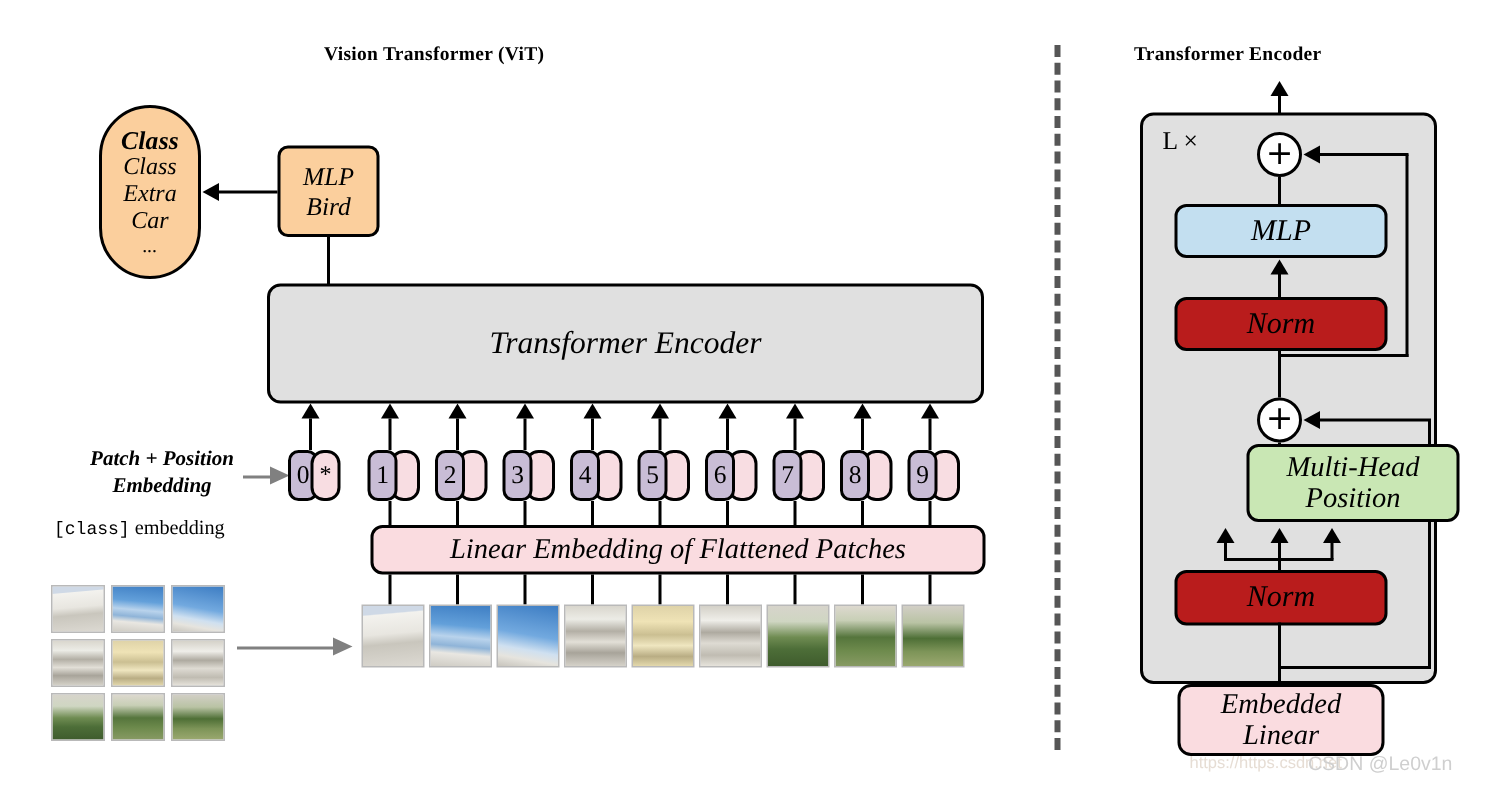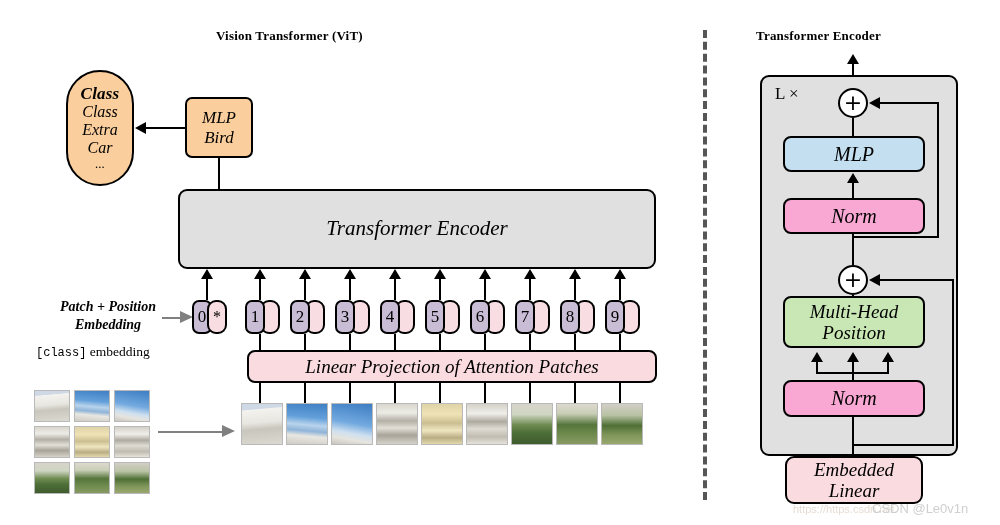--- a/index.html
+++ b/index.html
@@ -8,23 +8,23 @@
   .abs{position:absolute;}
   .ctr{display:flex;align-items:center;justify-content:center;text-align:center;font-style:italic;}
 
   
   .title{font-weight:bold;font-size:13px;letter-spacing:.2px;white-space:nowrap;}
 
   
   .node{box-sizing:border-box;border:2px solid #000;line-height:1.12;}
   .orange{background:#fbcf9d;}
   .pink{background:#fadce0;}
-  .yellow{background:#f9a8d4;}
+  .yellow{background:#b91c1c;}
   .blue{background:#c3dff0;}
-  .green{background:#c9e7b4;}
+  .green{background:#c9e7b4;margin-left:48px;}
   .gray{background:#e0e0e0;}
 
   
   .capsule{border-radius:34px;}
   .classbox{flex-direction:column;font-size:16px;}
   .classbox b{font-size:17px;font-weight:bold;letter-spacing:.2px;}
   .classbox span{display:block;}
 
   
   .vline{background:#000;width:2px;}
@@ -186,21 +186,21 @@
   <div class="abs vline" style="left:349px;top:334px;height:17px;"></div>
   <div class="abs vline" style="left:394px;top:334px;height:17px;"></div>
   <div class="abs vline" style="left:439px;top:334px;height:17px;"></div>
   <div class="abs vline" style="left:484px;top:334px;height:17px;"></div>
   <div class="abs vline" style="left:529px;top:334px;height:17px;"></div>
   <div class="abs vline" style="left:574px;top:334px;height:17px;"></div>
   <div class="abs vline" style="left:619px;top:334px;height:17px;"></div>
 </div>
 
 <div class="abs node pink ctr" style="left:247px;top:350px;width:410px;height:33px;border-radius:8px;font-size:19px;">
-  <span>Linear Projection of Attention Patches</span>
+  <span>Linear Embedding of Flattened Patches</span>
 </div>
 
 <div class="abs" style="left:0;top:0;">
   <div class="abs vline" style="left:259px;top:383px;height:20px;"></div>
   <div class="abs vline" style="left:304px;top:383px;height:20px;"></div>
   <div class="abs vline" style="left:349px;top:383px;height:20px;"></div>
   <div class="abs vline" style="left:394px;top:383px;height:20px;"></div>
   <div class="abs vline" style="left:439px;top:383px;height:20px;"></div>
   <div class="abs vline" style="left:484px;top:383px;height:20px;"></div>
   <div class="abs vline" style="left:529px;top:383px;height:20px;"></div>

